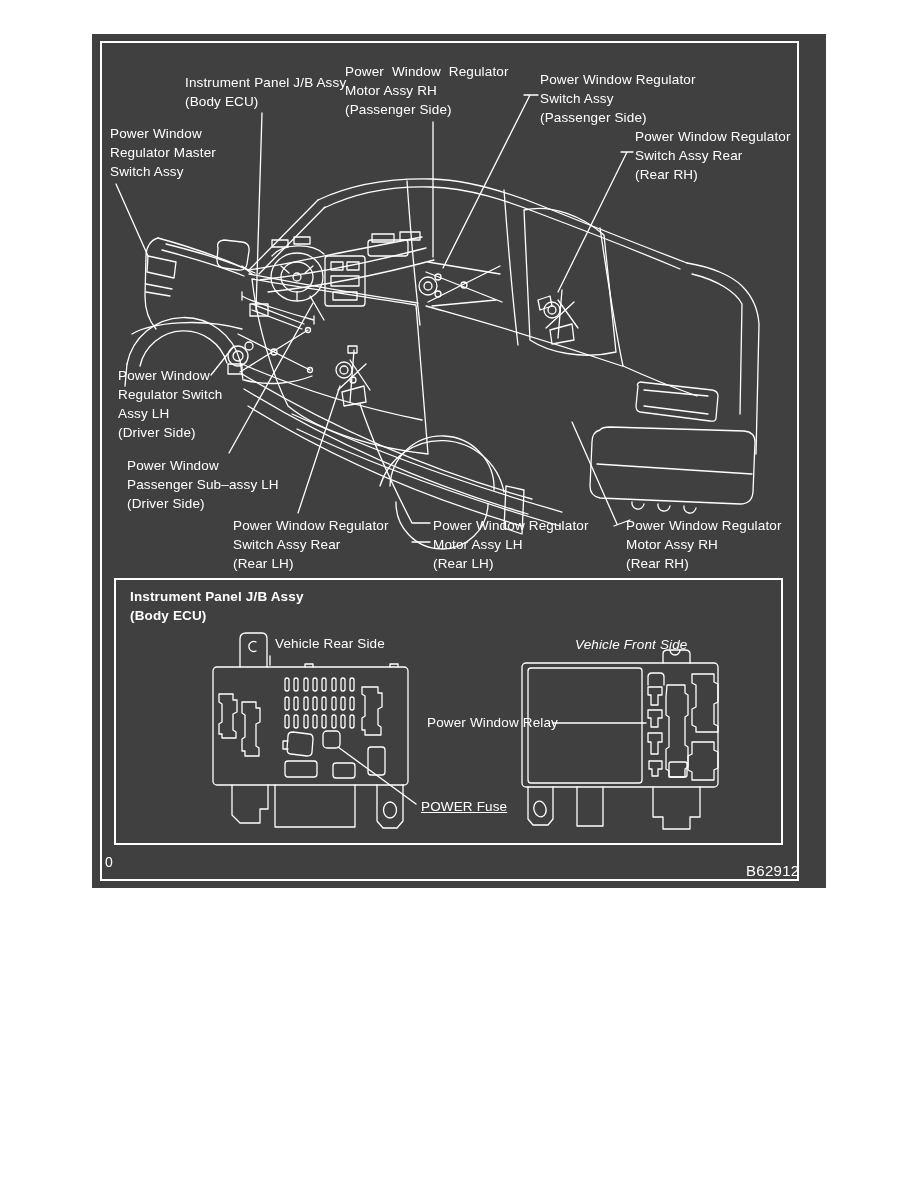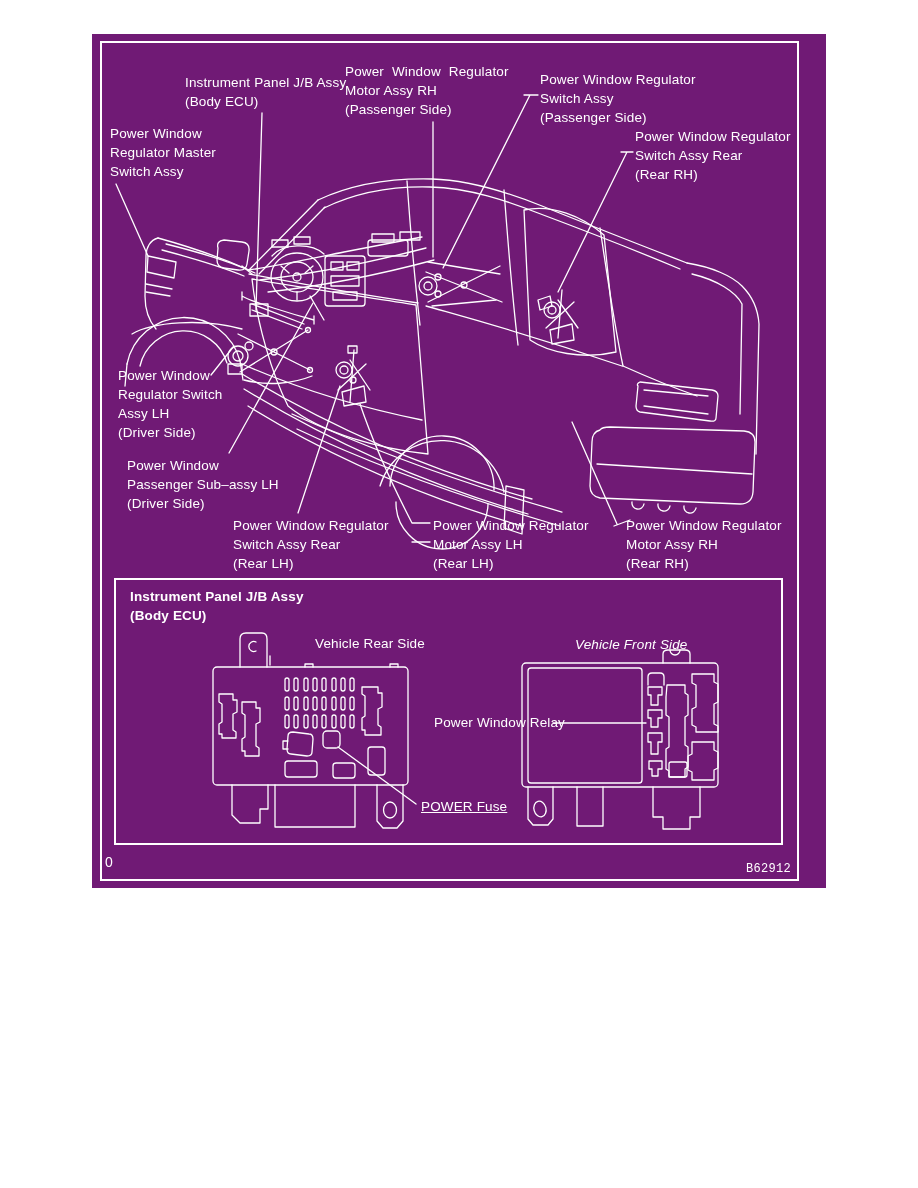--- a/index.html
+++ b/index.html
@@ -3,41 +3,41 @@
 <meta charset="utf-8">
 <style>
   html,body{margin:0;padding:0;}
   body{
     width:918px;height:1188px;position:relative;
     background:#ffffff;
     font-family:"Liberation Sans",sans-serif;
   }
   .panel{
     position:absolute;left:92px;top:34px;width:734px;height:854px;
-    background:#701a75;overflow:hidden;
+    background:#404040;overflow:hidden;
   }
   .frame{
     position:absolute;left:8px;top:7px;width:695px;height:836px;
     border:2px solid #ffffff;
   }
   .jb-box{
     position:absolute;left:22px;top:544px;width:665px;height:263px;
     border:2px solid #ffffff;
   }
   svg.art{position:absolute;left:0;top:0;}
   .lbl{
     position:absolute;color:#fff;
     font-size:13.5px;line-height:19px;letter-spacing:.15px;
     white-space:nowrap;
   }
   .lbl .ln{display:block;}
   .lbl .spread{word-spacing:4px;}
   .bold{font-weight:bold;}
   .marker{position:absolute;color:#fff;font-size:14px;}
-  .figcode{position:absolute;color:#fff;font-size:12px;letter-spacing:.3px;font-family:Liberation Mono, monospace;}
+  .figcode{position:absolute;color:#fff;font-size:15px;letter-spacing:.3px;}
 </style>
 </head>
 <body>
 
 <div class="panel">
 
   <div class="frame"></div>
 
   <svg class="art" width="734" height="854" viewBox="0 0 734 854" fill="none" stroke="#ffffff" stroke-width="1.3" stroke-linecap="round" stroke-linejoin="round">
 
@@ -313,29 +313,29 @@
     <span class="ln">(Rear RH)</span>
   </div>
 
   <div class="jb-box"></div>
 
   <div class="lbl bold" style="left:38px;top:553px;">
     <span class="ln">Instrument Panel J/B Assy</span>
     <span class="ln">(Body ECU)</span>
   </div>
 
-  <div class="lbl" style="left:183px;top:600px;margin-left:40px;">
+  <div class="lbl" style="left:183px;top:600px;">
     <span class="ln">Vehicle Rear Side</span>
   </div>
 
   <div class="lbl" style="left:483px;top:601px;font-style:italic;">
     <span class="ln">Vehicle Front Side</span>
   </div>
 
-  <div class="lbl" style="left:335px;top:679px;margin-left:7px;">
+  <div class="lbl" style="left:335px;top:679px;">
     <span class="ln">Power Window Relay</span>
   </div>
 
   <div class="lbl" style="left:329px;top:763px;text-decoration:underline;">
     <span class="ln">POWER Fuse</span>
   </div>
 
   <div class="marker" style="left:13px;top:820px;">0</div>
   <div class="figcode" style="left:654px;top:828px;">B62912</div>
 

